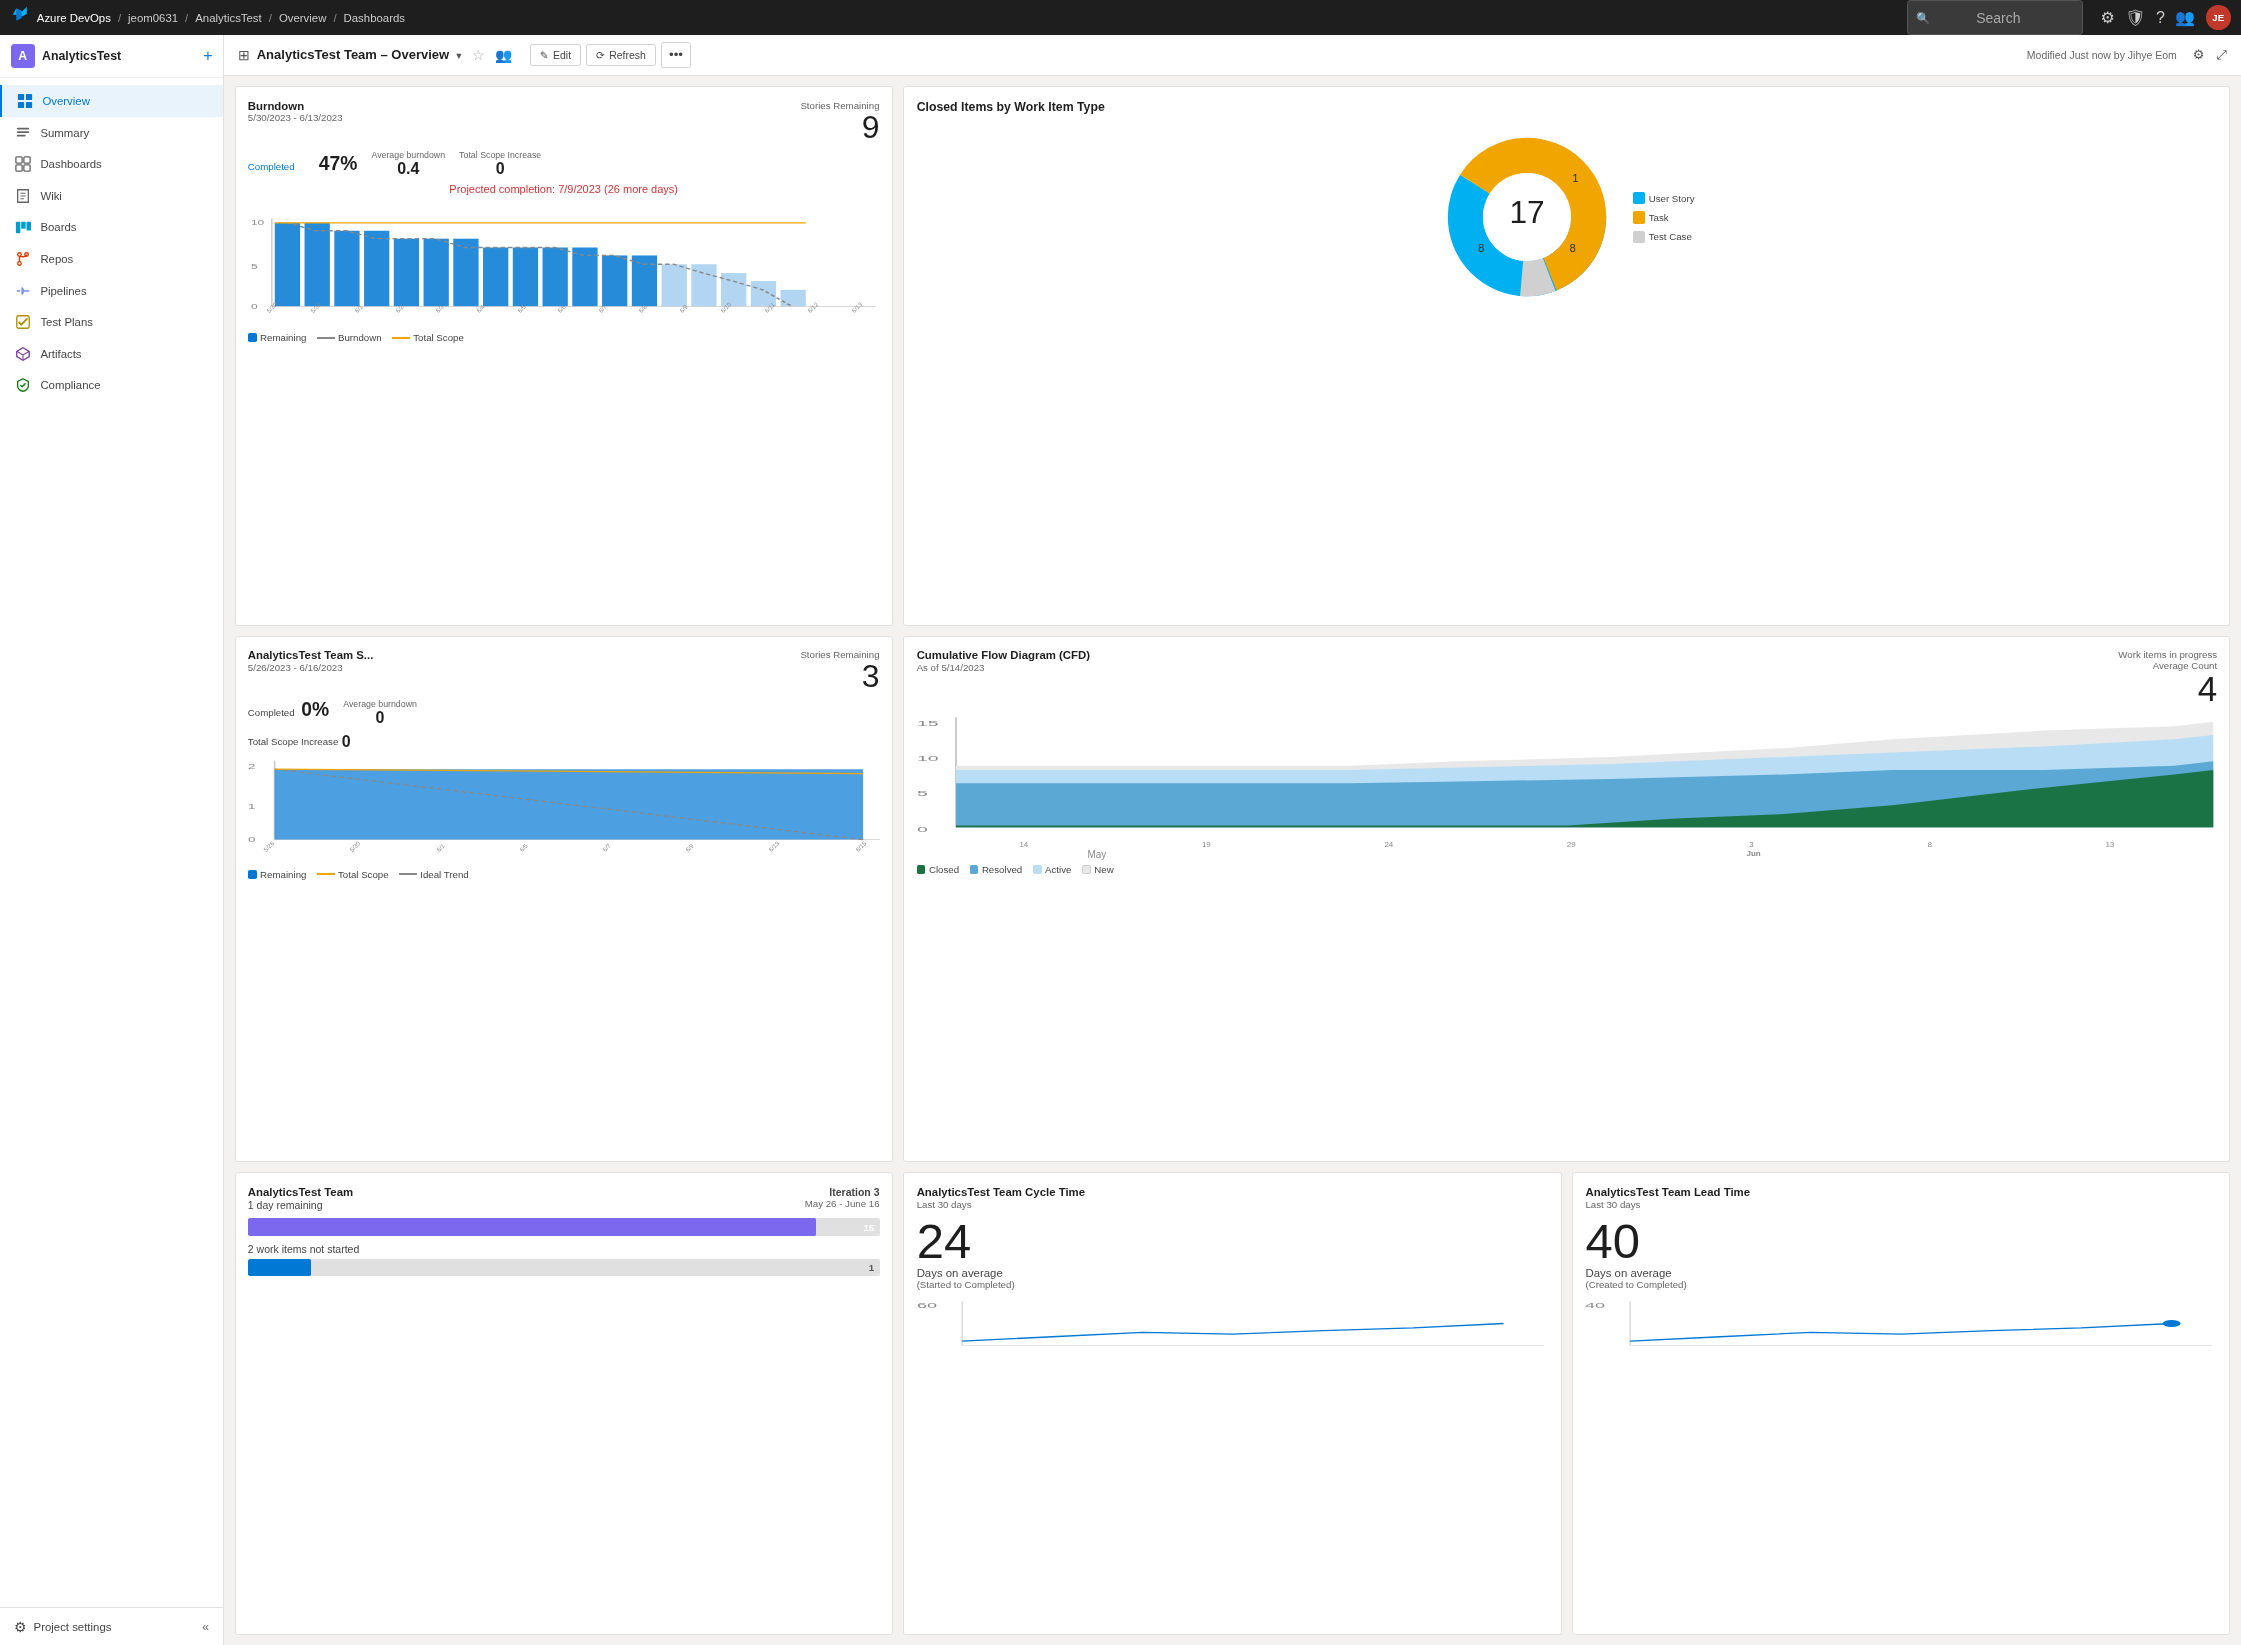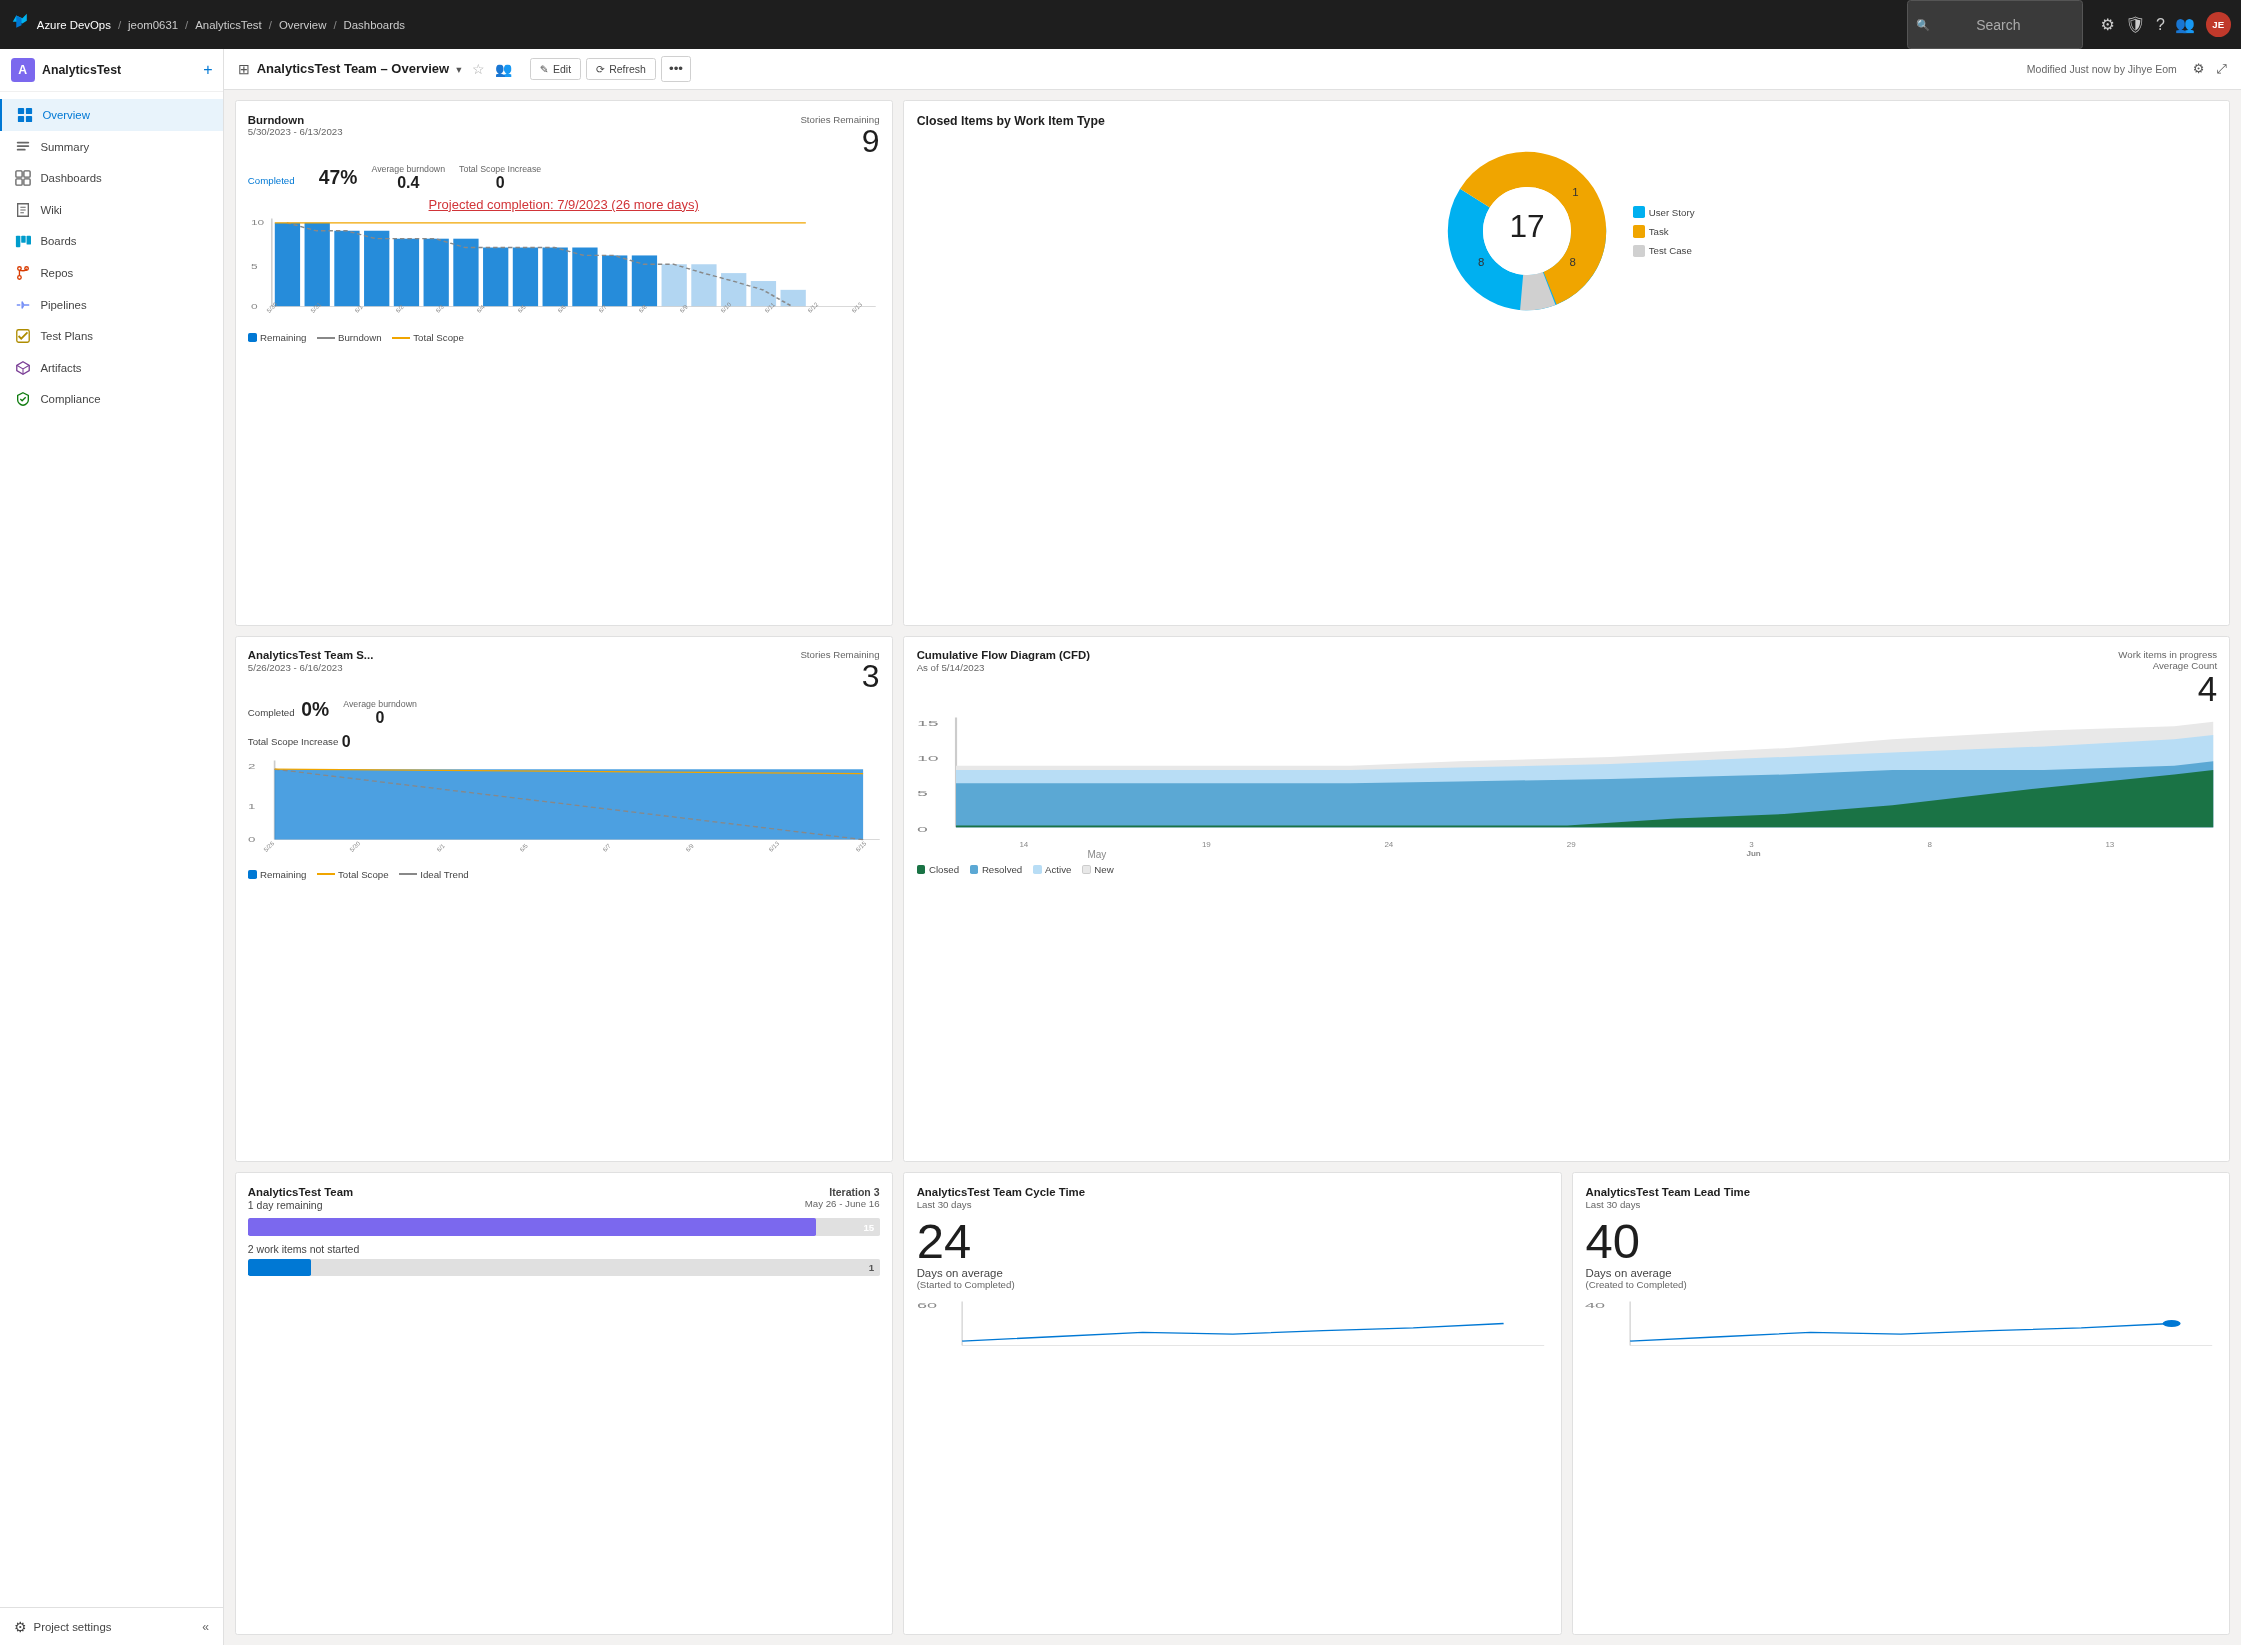--- a/index.html
+++ b/index.html
@@ -1,19 +1,19 @@
 <!DOCTYPE html>
 <html style="font-size:14px"><head>
   <meta charset="utf-8">
   <style>
     * { box-sizing: border-box; margin: 0; padding: 0; }
     body { font-family: -apple-system, BlinkMacSystemFont, 'Segoe UI', sans-serif; background: #f3f2f1; display: flex; flex-direction: column; height: 100vh; overflow: hidden; font-size: 11.4px; }
 
     
-    .top-nav { background: #1e1e1e; color: #fff; display: flex; align-items: center; height: 49px; padding: 0 10.5px; gap: 7px; flex-shrink: 0; z-index: 100; }
+    .top-nav { background: #1e1e1e; color: #fff; display: flex; align-items: center; height: 35px; padding: 0 10.5px; gap: 7px; flex-shrink: 0; z-index: 100; }
     .top-nav .search-box { margin-left: auto; background: #3a3a3a; border: 0.9px solid #555; border-radius: 3.5px; display: flex; align-items: center; padding: 3.5px 8.8px; gap: 5.3px; width: 176px; }
     .top-nav .search-box input { background: transparent; border: none; color: #fff; font-size: 14px; outline: none; width: 100%; margin-left: 40px; }
     .top-nav .search-box input::placeholder { color: #aaa; }
     .top-nav-icons { display: flex; align-items: center; gap: 10.5px; margin-left: 10.5px; }
     .top-nav-icons span { color: #ccc; cursor: pointer; font-size: 14px; }
     .avatar { width: 24.6px; height: 24.6px; border-radius: 50%; background: #c0392b; display: flex; align-items: center; justify-content: center; color: #fff; font-size: 9.7px; font-weight: bold; cursor: pointer; }
 
     
     .main-layout { display: flex; flex: 1; overflow: hidden; }
 
@@ -265,21 +265,21 @@
           </div>
           <div style="display:flex;flex-direction:column;align-items:center;">
             <span style="font-size:8.8px;color:#666;">Average burndown</span>
             <span style="font-size:16px;font-weight:600;color:#1e1e1e;">0.4</span>
           </div>
           <div style="display:flex;flex-direction:column;align-items:center;">
             <span style="font-size:8.8px;color:#666;text-align:center;">Total Scope Increase</span>
             <span style="font-size:16px;font-weight:600;color:#1e1e1e;">0</span>
           </div>
         </div>
-        <div style="font-size:13px;color:#d13438;text-align:center;margin-bottom:2px;text-decoration:underline;">Projected completion: 7/9/2023 (26 more days)</div>
+        <div style="font-size:11px;color:#d13438;text-align:center;margin-bottom:19px;">Projected completion: 7/9/2023 (26 more days)</div>
         <div style="position:relative;margin:0 3.5px;">
           <svg width="100%" height="97" viewBox="0 0 420 110" preserveAspectRatio="none" style="font-size:13px">
 
             <text x="0" y="12" font-size="8" fill="#888">10</text>
             <text x="0" y="62" font-size="8" fill="#888">5</text>
             <text x="0" y="108" font-size="8" fill="#888">0</text>
 
             <rect x="16" y="10" width="17" height="95" fill="#0078d4" opacity="0.85"></rect>
             <rect x="36" y="10" width="17" height="95" fill="#0078d4" opacity="0.85"></rect>
             <rect x="56" y="19" width="17" height="86" fill="#0078d4" opacity="0.85"></rect>

